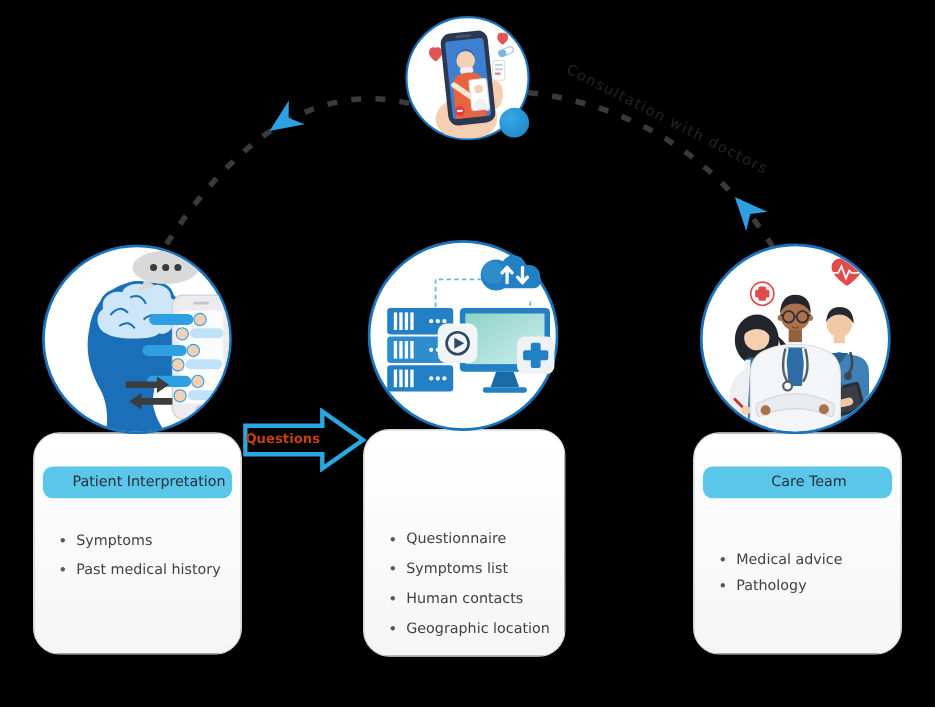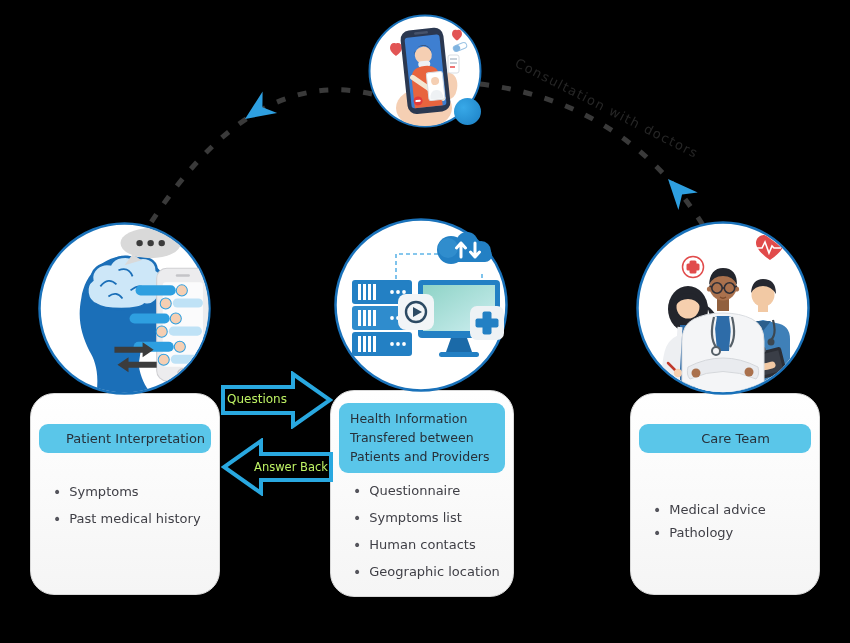--- a/index.html
+++ b/index.html
@@ -30,21 +30,21 @@
   #fig-right{left:636px;top:221px;width:174px;height:174px;}
   #hub-dot{position:absolute;left:454px;top:98px;width:27px;height:27px;border-radius:50%;
            background:radial-gradient(circle at 35% 35%,#38a9e8,#1b7fc4);z-index:4;}
   
   #arcs{position:absolute;left:0;top:0;z-index:2;}
   
   .blockarrow{position:absolute;z-index:4;}
   #arrow-questions{left:221px;top:371px;width:112px;height:58px;}
   #arrow-answer{left:221px;top:438px;width:112px;height:58px;}
   #arrow-complex{left:519px;top:404px;width:112px;height:64px;}
-  .blockarrow .lbl{position:absolute;color:#bef264;font-weight:400;text-align:center;}
+  .blockarrow .lbl{position:absolute;color:#c2410c;font-weight:700;text-align:center;}
   #arrow-questions .lbl{left:0;top:21px;width:72px;font-size:12px;}
   #arrow-answer .lbl{left:30px;top:22px;width:80px;font-size:11.5px;}
   #arrow-complex .lbl{left:2px;top:14px;width:70px;font-size:11.5px;font-weight:700;
                       color:#b5281c;line-height:1.2;}
 </style>
 </head>
 <body>
 
 <div class="stage">
 
@@ -294,38 +294,31 @@
     </svg>
   </div>
 
   <div class="blockarrow" id="arrow-questions">
     <svg width="112" height="58" viewBox="0 0 112 58">
       <polygon points="2,16 72,16 72,3 109,29 72,55 72,42 2,42" fill="none" stroke="#29a8e0" stroke-width="4"></polygon>
     </svg>
     <div class="lbl">Questions</div>
   </div>
 
-  <div class="blockarrow" id="arrow-answer">
-    <svg width="112" height="58" viewBox="0 0 112 58">
-      <polygon points="110,16 40,16 40,3 3,29 40,55 40,42 110,42" fill="none" stroke="#29a8e0" stroke-width="4"></polygon>
-    </svg>
-    <div class="lbl">Answer Back</div>
-  </div>
 
 
   <div class="panel" id="panel-left">
     <div class="pill center">Patient Interpretation</div>
     <ul class="bullets">
       <li>Symptoms</li>
       <li>Past medical history</li>
     </ul>
   </div>
 
   <div class="panel" id="panel-mid">
-    <div class="pill multi">Health Information Transfered between Patients and Providers</div>
     <ul class="bullets">
       <li>Questionnaire</li>
       <li>Symptoms list</li>
       <li>Human contacts</li>
       <li>Geographic location</li>
     </ul>
   </div>
 
   <div class="panel" id="panel-right">
     <div class="pill center">Care Team</div>

